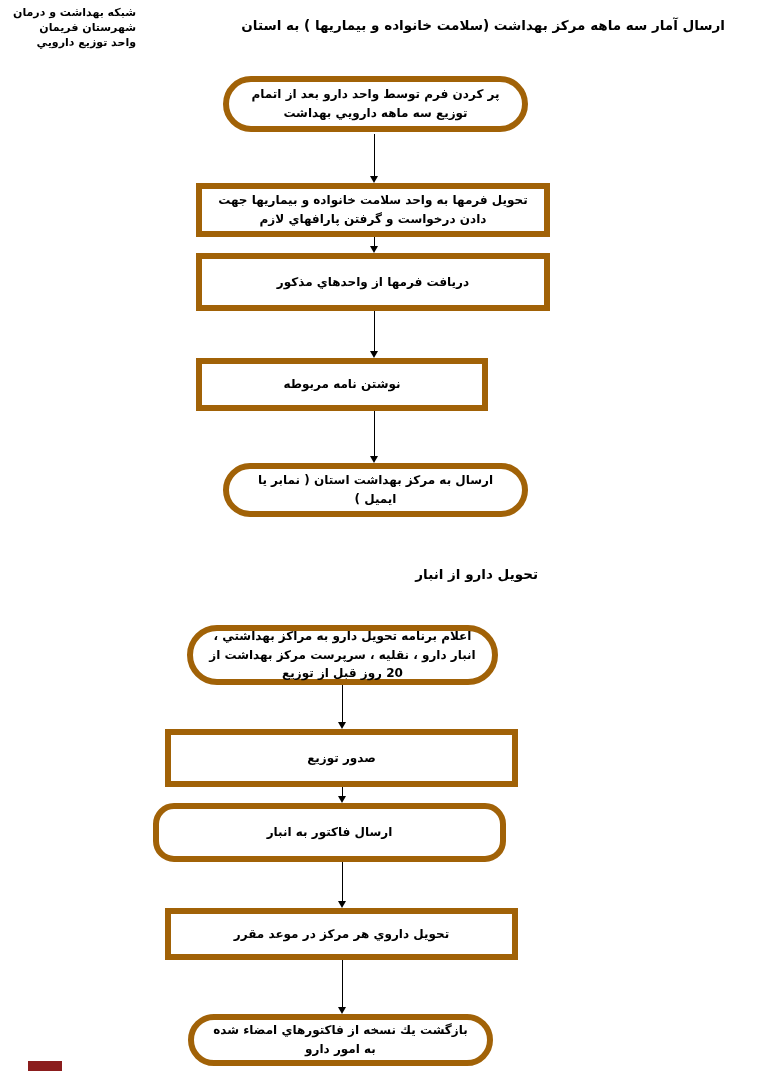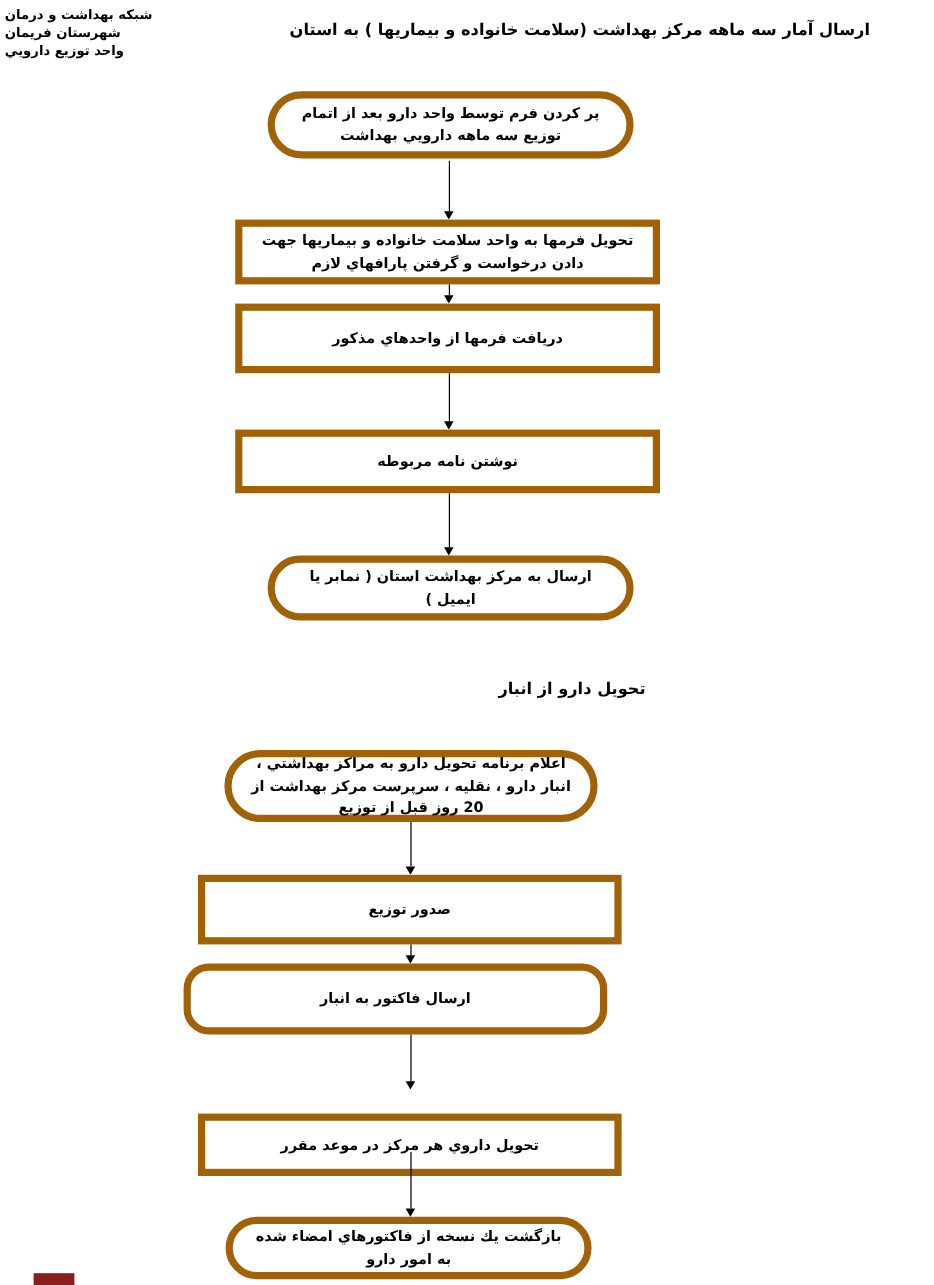--- a/index.html
+++ b/index.html
@@ -6,21 +6,21 @@
   html,body { background:#ffffff; }
   body {
     position:relative;
     width:778px; height:1071px;
     overflow:hidden;
     font-family:"DejaVu Sans", sans-serif;
     color:#000;
   }
   .letterhead {
     position:absolute; left:4px; top:5px; width:132px;
-    direction:rtl; text-align:left;
+    direction:rtl; text-align:right;
     font-size:11px; font-weight:bold; line-height:15px;
   }
   .doc-title {
     position:absolute;
     direction:rtl; text-align:right;
     font-weight:bold; font-size:13.5px;
   }
   .title-1 { left:140px; top:17px; width:585px; }
   .title-2 { left:238px; top:566px; width:300px; }
   .shape {
@@ -65,21 +65,21 @@
   <div class="shape" style="left:196px; top:183px; width:354px; height:54px;">تحويل فرمها به واحد سلامت خانواده و بيماريها جهت دادن درخواست و گرفتن پارافهاي لازم</div>
 
   <div class="vline" style="left:374px; top:237px; height:9px;"></div>
   <div class="ahead" style="left:370px; top:246px;"></div>
 
   <div class="shape" style="left:196px; top:253px; width:354px; height:58px;">دريافت فرمها از واحدهاي مذكور</div>
 
   <div class="vline" style="left:374px; top:311px; height:40px;"></div>
   <div class="ahead" style="left:370px; top:351px;"></div>
 
-  <div class="shape" style="left:196px; top:358px; width:354px; height:53px;">نوشتن نامه مربوطه</div>
+  <div class="shape" style="left:196px; top:358px; width:292px; height:53px;">نوشتن نامه مربوطه</div>
 
   <div class="vline" style="left:374px; top:411px; height:45px;"></div>
   <div class="ahead" style="left:370px; top:456px;"></div>
 
   <div class="shape terminator" style="left:223px; top:463px; width:305px; height:54px;">ارسال به مركز بهداشت استان ( نمابر يا ايميل )</div>
 </div>
 
 <div class="doc-title title-2">تحويل دارو از انبار</div>
 
 <div>
@@ -92,21 +92,21 @@
   <div class="shape" style="left:165px; top:729px; width:353px; height:58px;">صدور توزيع</div>
 
   <div class="vline" style="left:342px; top:787px; height:9px;"></div>
   <div class="ahead" style="left:338px; top:796px;"></div>
 
   <div class="shape" style="left:153px; top:803px; width:353px; height:59px;border-radius:21px;">ارسال فاكتور به انبار</div>
 
   <div class="vline" style="left:342px; top:862px; height:39px;"></div>
   <div class="ahead" style="left:338px; top:901px;"></div>
 
-  <div class="shape" style="left:165px; top:908px; width:353px; height:52px;margin-top:20px;">تحويل داروي هر مركز در موعد مقرر</div>
+  <div class="shape" style="left:165px; top:908px; width:353px; height:52px;">تحويل داروي هر مركز در موعد مقرر</div>
 
   <div class="vline" style="left:342px; top:960px; height:47px;"></div>
   <div class="ahead" style="left:338px; top:1007px;"></div>
 
   <div class="shape terminator" style="left:188px; top:1014px; width:305px; height:52px;">بازگشت يك نسخه از فاكتورهاي امضاء شده به امور دارو</div>
 </div>
 
 <div class="corner-mark"></div>
 
 </body></html>

